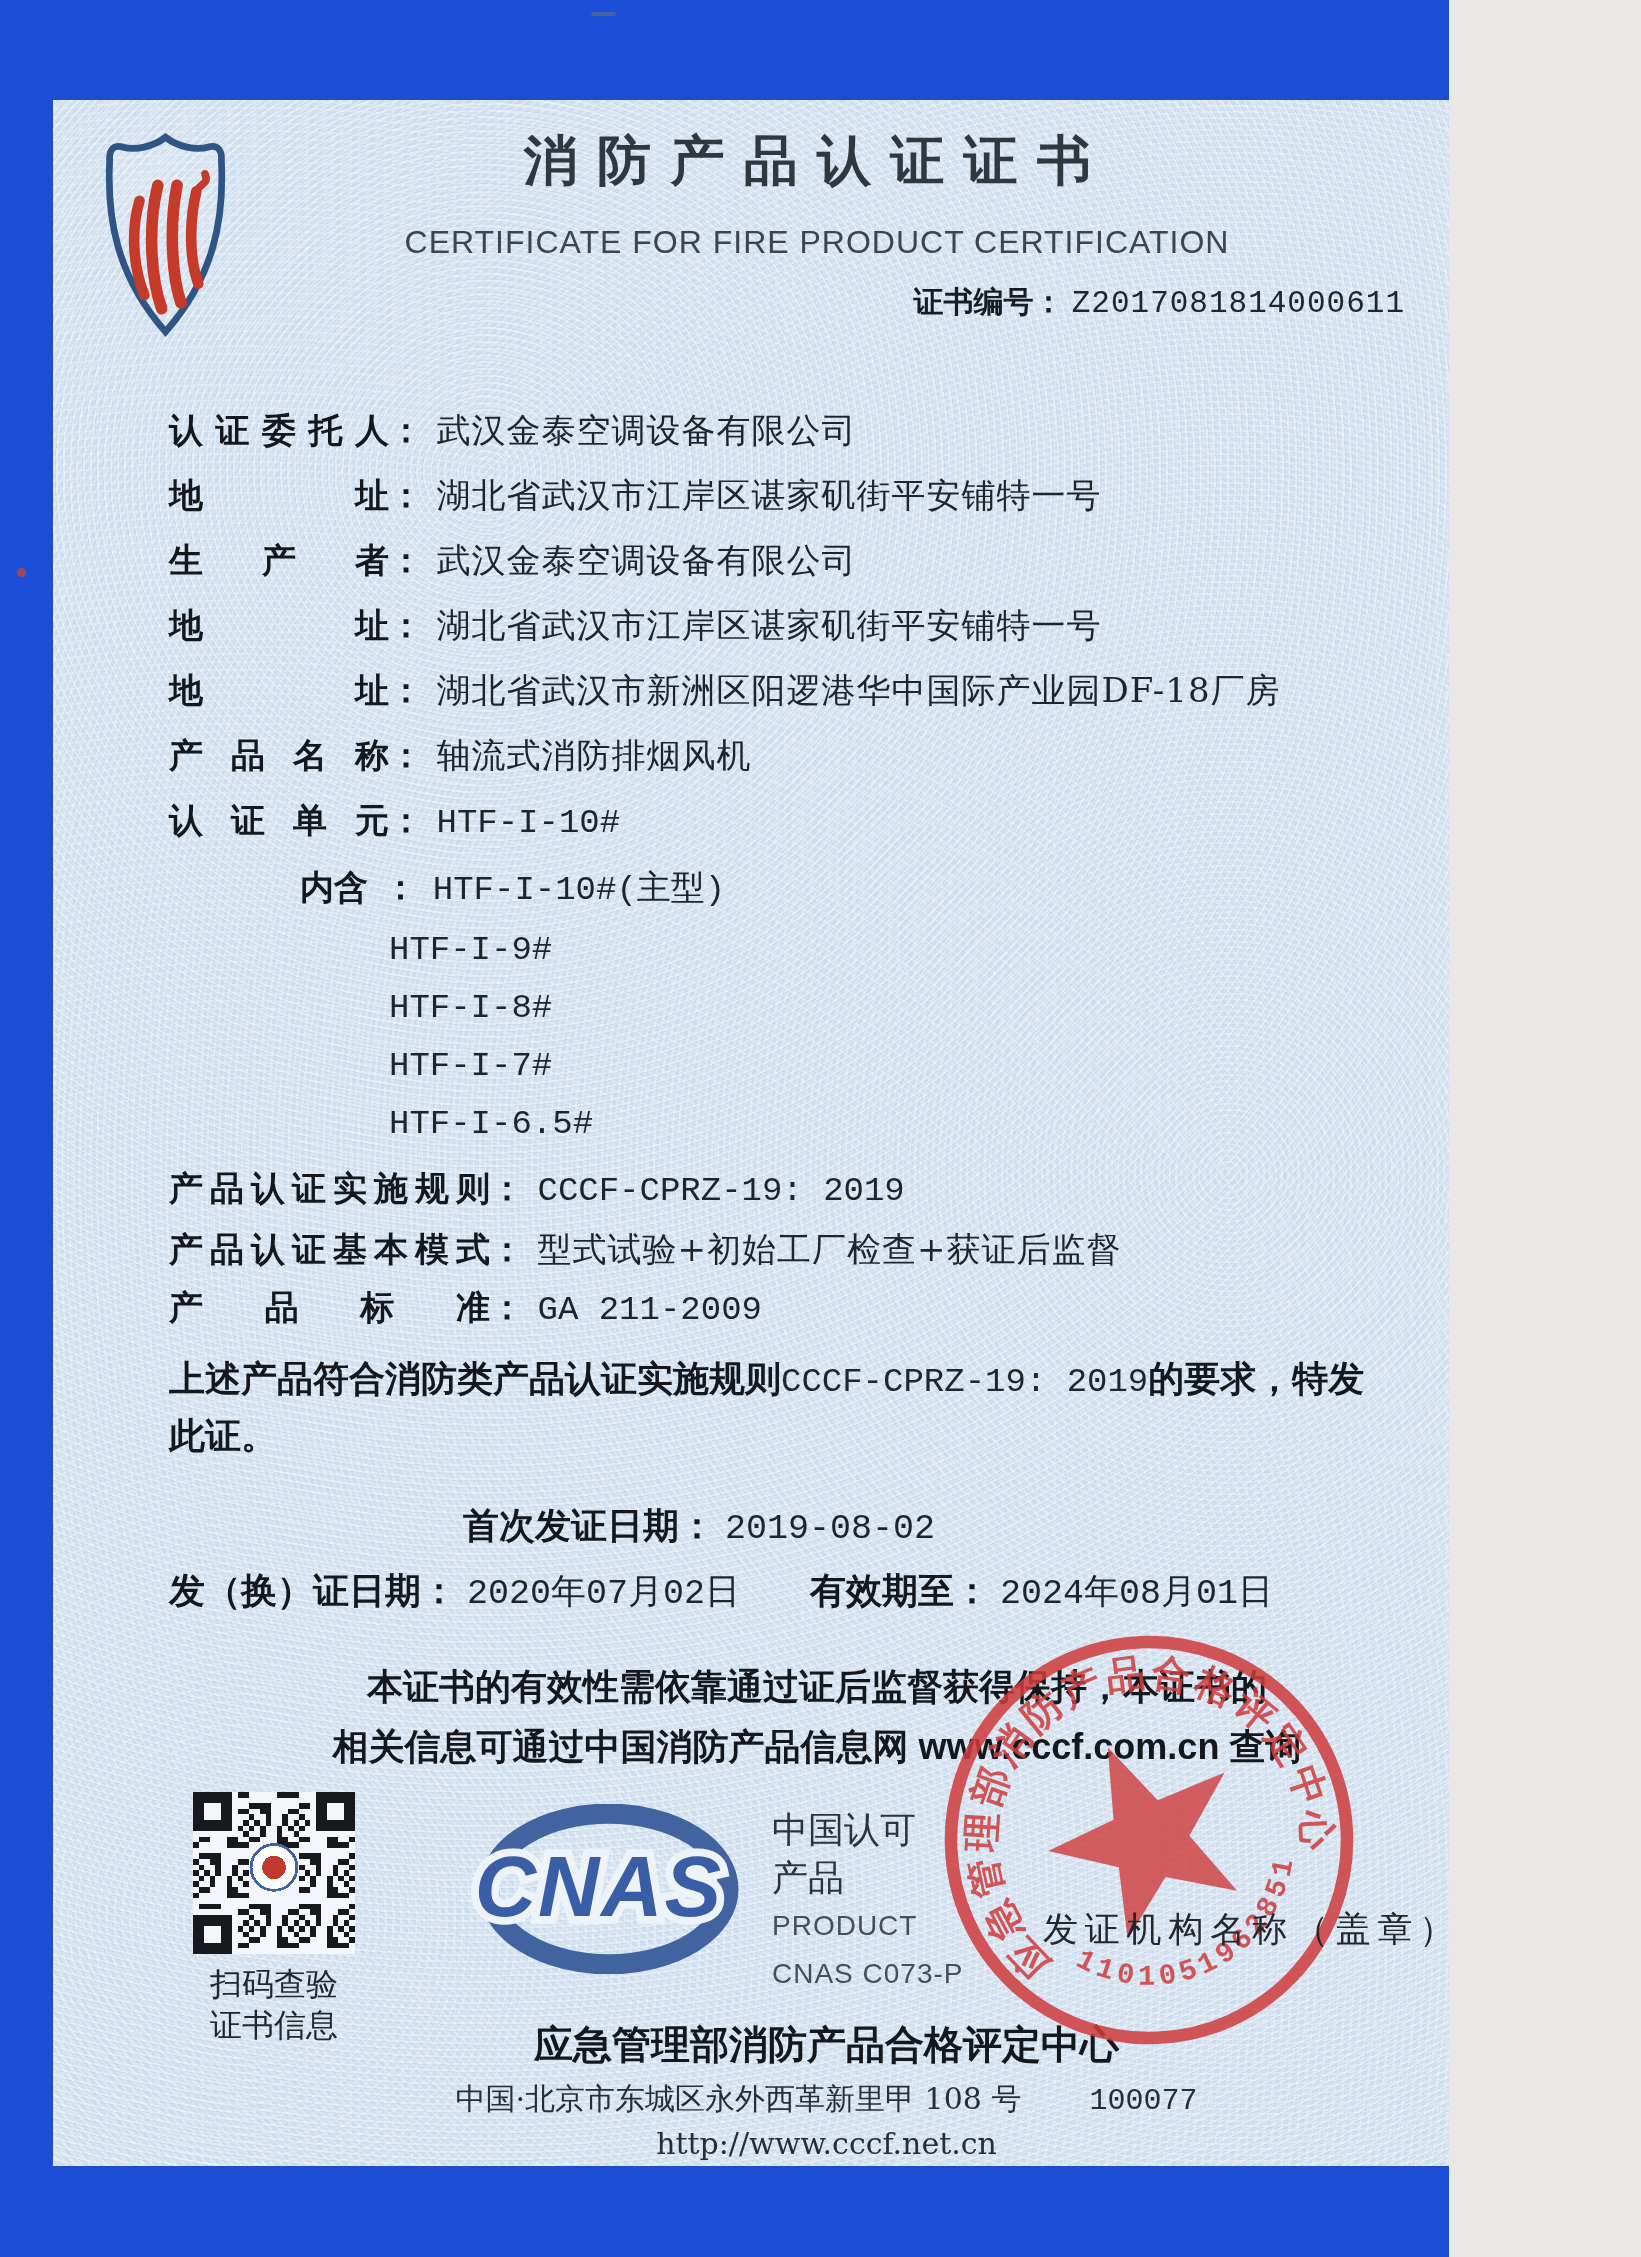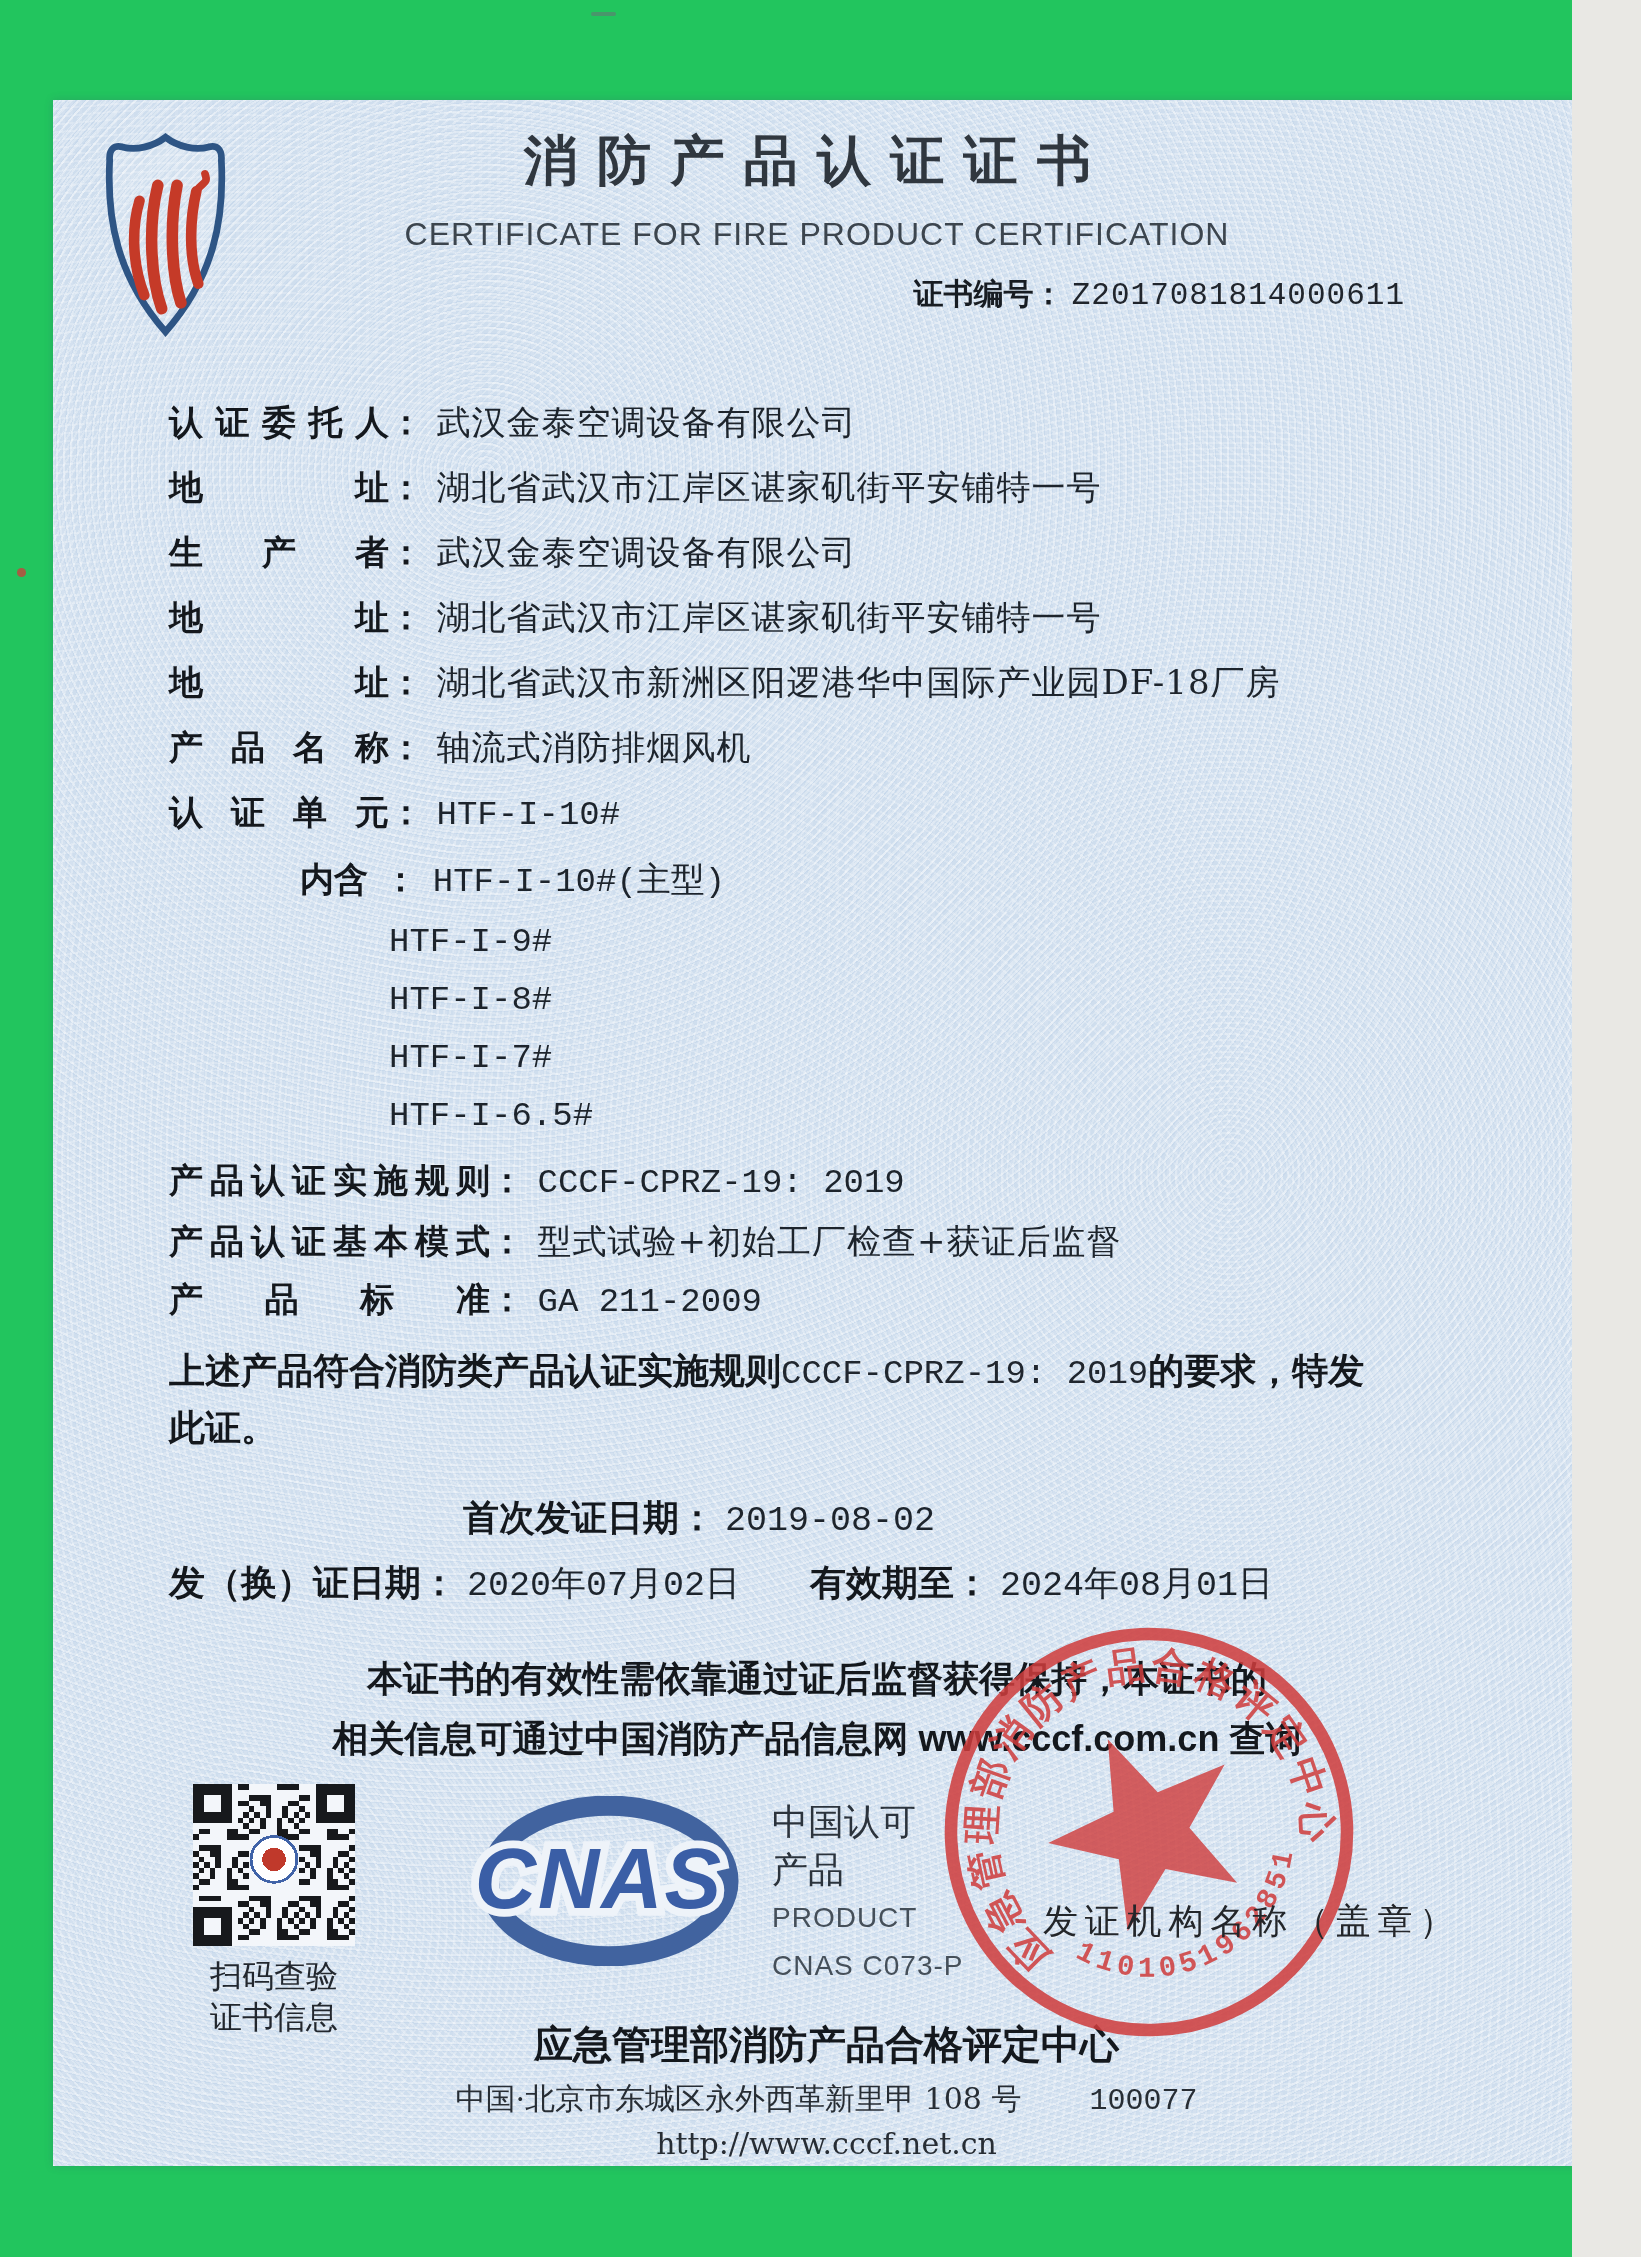--- a/index.html
+++ b/index.html
@@ -1,29 +1,29 @@
 <!DOCTYPE html>
 <html><head>
 <meta charset="utf-8">
 <style>
   html,body{margin:0;padding:0;background:#e9e8e4;}
-  .page{position:relative;width:1572px;height:2257px;background:#22c55e;overflow:hidden;
+  .page{position:relative;width:1449px;height:2257px;background:#1d4ed8;overflow:hidden;
         font-family:"Liberation Sans",sans-serif;}
   .paper{position:absolute;left:53px;top:100px;width:1547px;height:2066px;
          background-color:#cfdeee;
          background-image:
            repeating-radial-gradient(circle at 28% 18%, rgba(255,255,255,.30) 0 1.9px, rgba(160,188,222,.14) 1.9px 2.9px, transparent 2.9px 6.8px),
            repeating-radial-gradient(circle at 76% 52%, rgba(255,255,255,.26) 0 1.9px, transparent 1.9px 5.8px),
            repeating-radial-gradient(circle at 12% 88%, rgba(255,255,255,.22) 0 1.9px, transparent 1.9px 7.7px),
            repeating-linear-gradient(90deg, rgba(255,255,255,.10) 0 2.9px, transparent 2.9px 8.7px);
          box-shadow:0 0 7.7px rgba(60,80,110,.25);}
   .content{position:relative;padding:25px 135px 0 116px;}
 
   .title{font-size:54px;font-weight:700;letter-spacing:19.3px;color:#30373f;text-align:center;white-space:nowrap;}
-  .subtitle{margin-top:18px;font-size:32px;color:#3c454e;text-align:center;letter-spacing:1px;}
+  .subtitle{margin-top:26px;font-size:32px;color:#3c454e;text-align:center;letter-spacing:1px;}
   .certno{margin-top:21px;text-align:right;padding-right:60px;font-size:30px;white-space:nowrap;}
   .certno .lab{font-weight:700;color:#171c22;}
   .certno .val{font-family:"Liberation Mono",monospace;font-size:31px;color:#20252c;}
 
   .fields{margin-top:75px;}
   .frow{line-height:65px;font-size:34px;white-space:nowrap;}
   .lbl{display:inline-block;width:220px;text-align:justify;text-align-last:justify;font-weight:700;color:#14181d;}
   .cl{font-weight:700;color:#14181d;margin-right:13.5px;}
   .val{color:#1d242c;font-family:"DejaVu Serif",serif;letter-spacing:1px;}
   .mono{font-family:"Liberation Mono",monospace;letter-spacing:0;}

